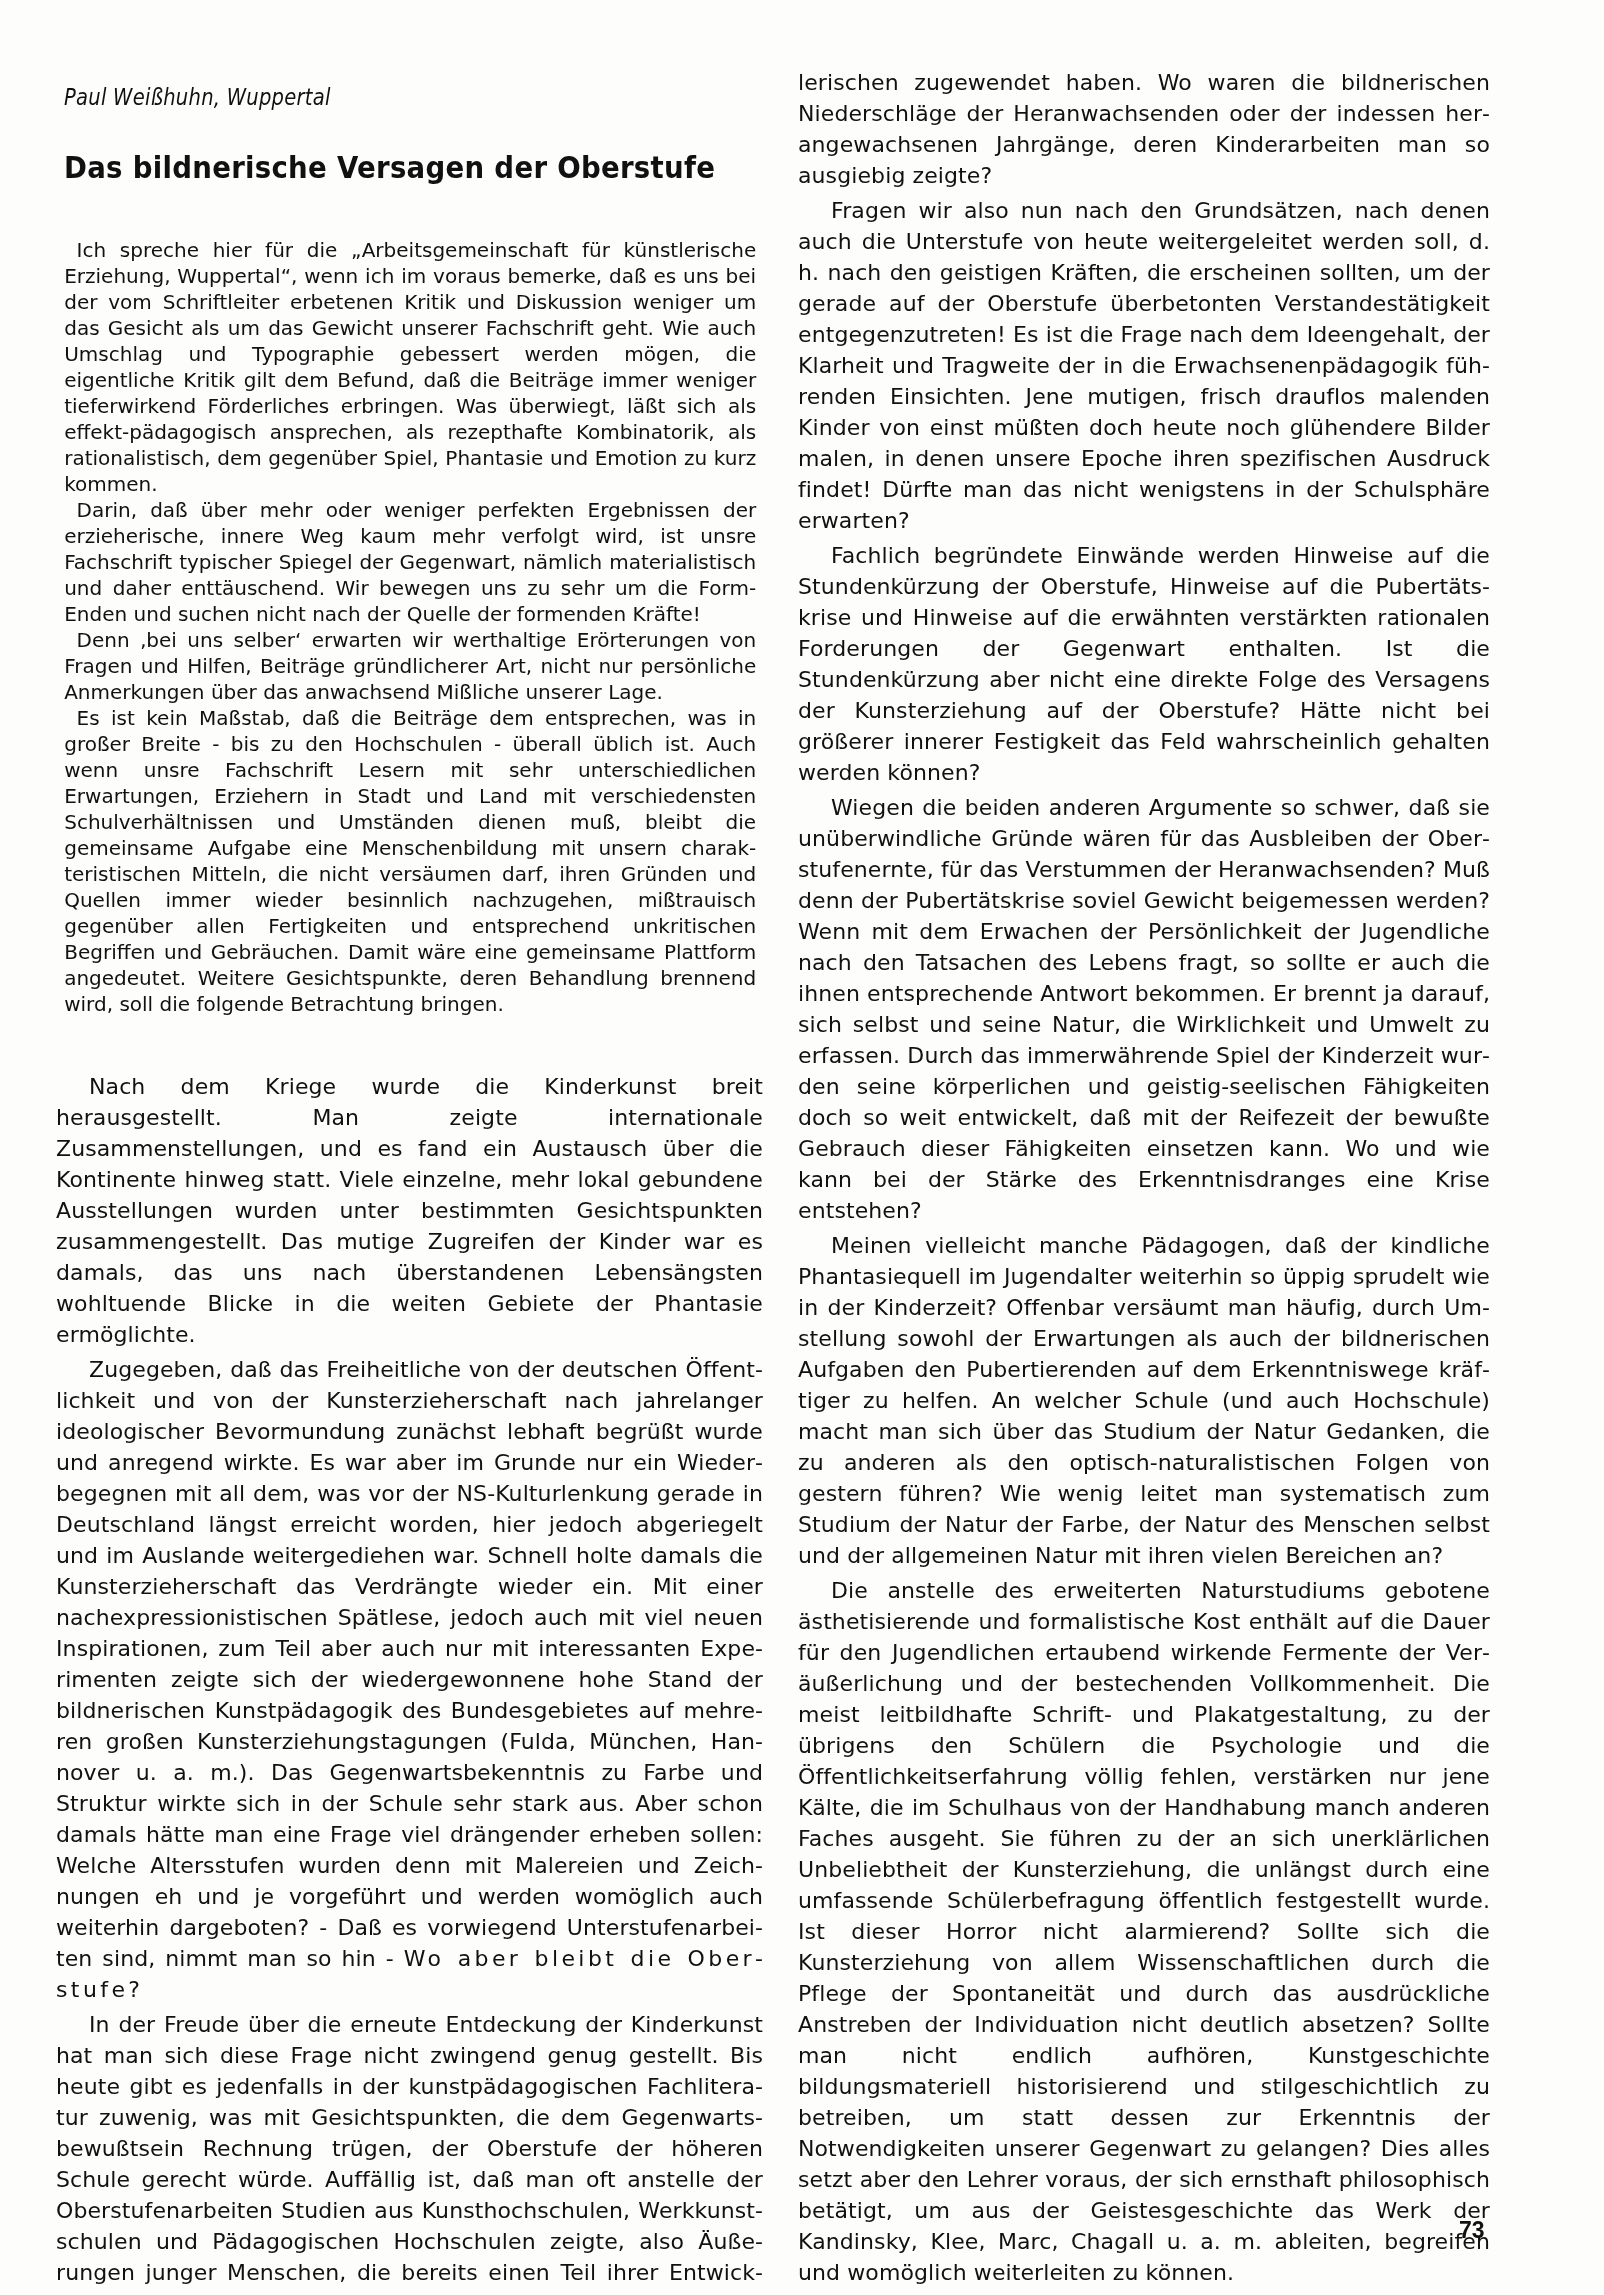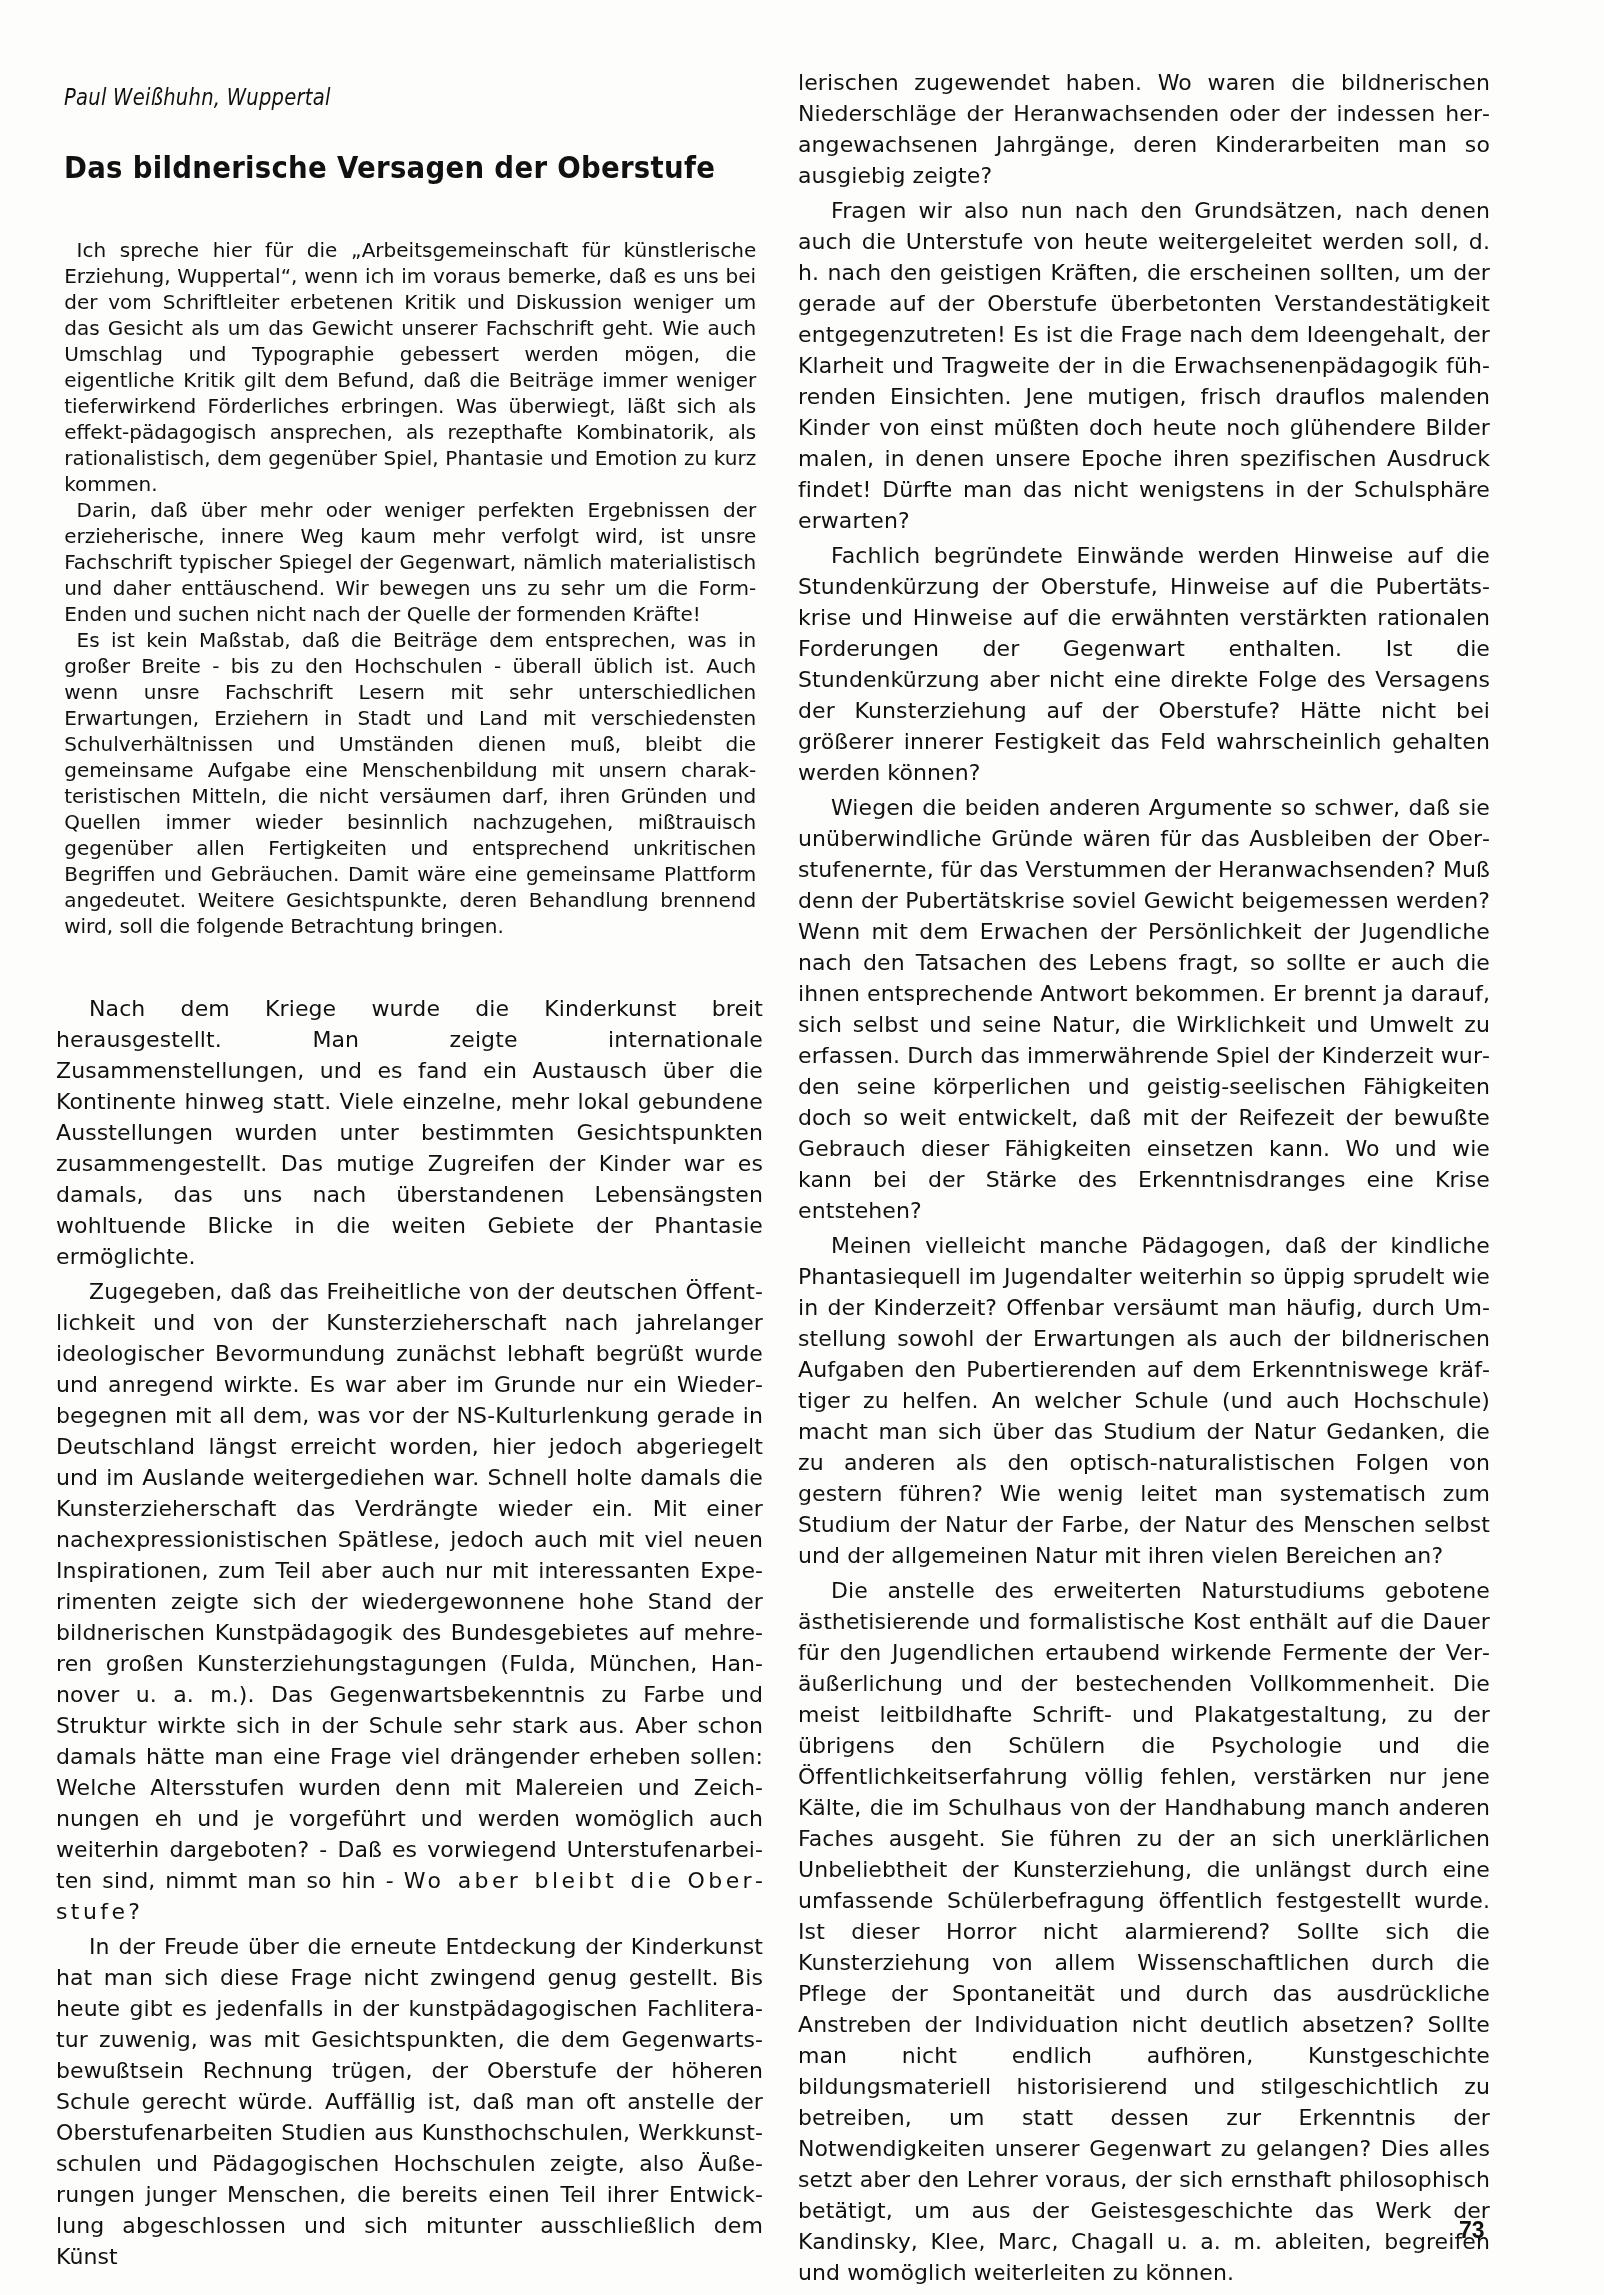--- a/index.html
+++ b/index.html
@@ -75,20 +75,21 @@
 
 <div class="page">
 
   <div class="left-col">
     <div class="author">Paul Weißhuhn, Wuppertal</div>
     <h1 class="title">Das bildnerische Versagen der Oberstufe</h1>
 
     <div class="intro">
       <p>Ich spreche hier für die „Arbeitsgemeinschaft für künstlerische Erziehung, Wuppertal“, wenn ich im voraus bemerke, daß es uns bei der vom Schrift­leiter erbetenen Kritik und Diskussion weniger um das Gesicht als um das Gewicht unserer Fachschrift geht. Wie auch Umschlag und Typographie ge­bessert werden mögen, die eigentliche Kritik gilt dem Befund, daß die Bei­träge immer weniger tieferwirkend Förderliches erbringen. Was überwiegt, läßt sich als effekt-pädagogisch ansprechen, als rezepthafte Kombinatorik, als rationalistisch, dem gegenüber Spiel, Phantasie und Emotion zu kurz kommen.</p>
       <p>Darin, daß über mehr oder weniger perfekten Ergebnissen der erziehe­rische, innere Weg kaum mehr verfolgt wird, ist unsre Fachschrift typischer Spiegel der Gegenwart, nämlich materialistisch und daher enttäuschend. Wir bewegen uns zu sehr um die Form-Enden und suchen nicht nach der Quelle der formenden Kräfte!</p>
+      <p>Denn ‚bei uns selber‘ erwarten wir werthaltige Erörterungen von Fragen und Hilfen, Beiträge gründlicherer Art, nicht nur persönliche Anmerkungen über das anwachsend Mißliche unserer Lage.</p>
       <p>Es ist kein Maßstab, daß die Beiträge dem entsprechen, was in großer Breite - bis zu den Hochschulen - überall üblich ist. Auch wenn unsre Fach­schrift Lesern mit sehr unterschiedlichen Erwartungen, Erziehern in Stadt und Land mit verschiedensten Schulverhältnissen und Umständen dienen muß, bleibt die gemeinsame Aufgabe eine Menschenbildung mit unsern charak­teristischen Mitteln, die nicht versäumen darf, ihren Gründen und Quellen immer wieder besinnlich nachzugehen, mißtrauisch gegenüber allen Fertig­keiten und entsprechend unkritischen Begriffen und Gebräuchen. Damit wäre eine gemeinsame Plattform angedeutet. Weitere Gesichtspunkte, deren Be­handlung brennend wird, soll die folgende Betrachtung bringen.</p>
     </div>
 
     <div class="body-text">
       <p>Nach dem Kriege wurde die Kinderkunst breit herausgestellt. Man zeigte internationale Zusammenstellungen, und es fand ein Austausch über die Kontinente hinweg statt. Viele einzelne, mehr lokal gebundene Ausstellungen wurden unter bestimmten Gesichtspunkten zusammengestellt. Das mutige Zugreifen der Kinder war es damals, das uns nach überstandenen Lebens­ängsten wohltuende Blicke in die weiten Gebiete der Phan­tasie ermöglichte.</p>
       <p><span>Zugegeben, daß das Freiheitliche von der deutschen Öffent­lichkeit und von der Kunsterzieherschaft nach jahrelanger ideologischer Bevormundung zunächst lebhaft begrüßt wurde und anregend wirkte. Es war aber im Grunde nur ein Wieder­begegnen mit all dem, was vor der NS-Kulturlenkung gerade in Deutschland längst erreicht worden, hier jedoch abgeriegelt und im Auslande weitergediehen war. Schnell holte damals die Kunsterzieherschaft das Verdrängte wieder ein. Mit einer nachexpressionistischen Spätlese, jedoch auch mit viel neuen Inspirationen, zum Teil aber auch nur mit interessanten Expe­rimenten zeigte sich der wiedergewonnene hohe Stand der bildnerischen Kunstpädagogik des Bundesgebietes auf mehre­ren großen Kunsterziehungstagungen (Fulda, München, Han­nover u. a. m.). Das Gegenwartsbekenntnis zu Farbe und Struktur wirkte sich in der Schule sehr stark aus. Aber schon damals hätte man eine Frage viel drängender erheben sollen: Welche Altersstufen wurden denn mit Malereien und Zeich­nungen eh und je vorgeführt und werden womöglich auch weiterhin dargeboten? - Daß es vorwiegend Unterstufenarbei­ten sind, nimmt man so hin -</span> <span class="spaced">Wo aber bleibt die Ober­stufe?</span></p>
       <p>In der Freude über die erneute Entdeckung der Kinderkunst hat man sich diese Frage nicht zwingend genug gestellt. Bis heute gibt es jedenfalls in der kunstpädagogischen Fachlitera­tur zuwenig, was mit Gesichtspunkten, die dem Gegenwarts­bewußtsein Rechnung trügen, der Oberstufe der höheren Schule gerecht würde. Auffällig ist, daß man oft anstelle der Oberstufenarbeiten Studien aus Kunsthochschulen, Werkkunst­schulen und Pädagogischen Hochschulen zeigte, also Äuße­rungen junger Menschen, die bereits einen Teil ihrer Entwick­lung abgeschlossen und sich mitunter ausschließlich dem Künst­</p>
     </div>
   </div>
 

